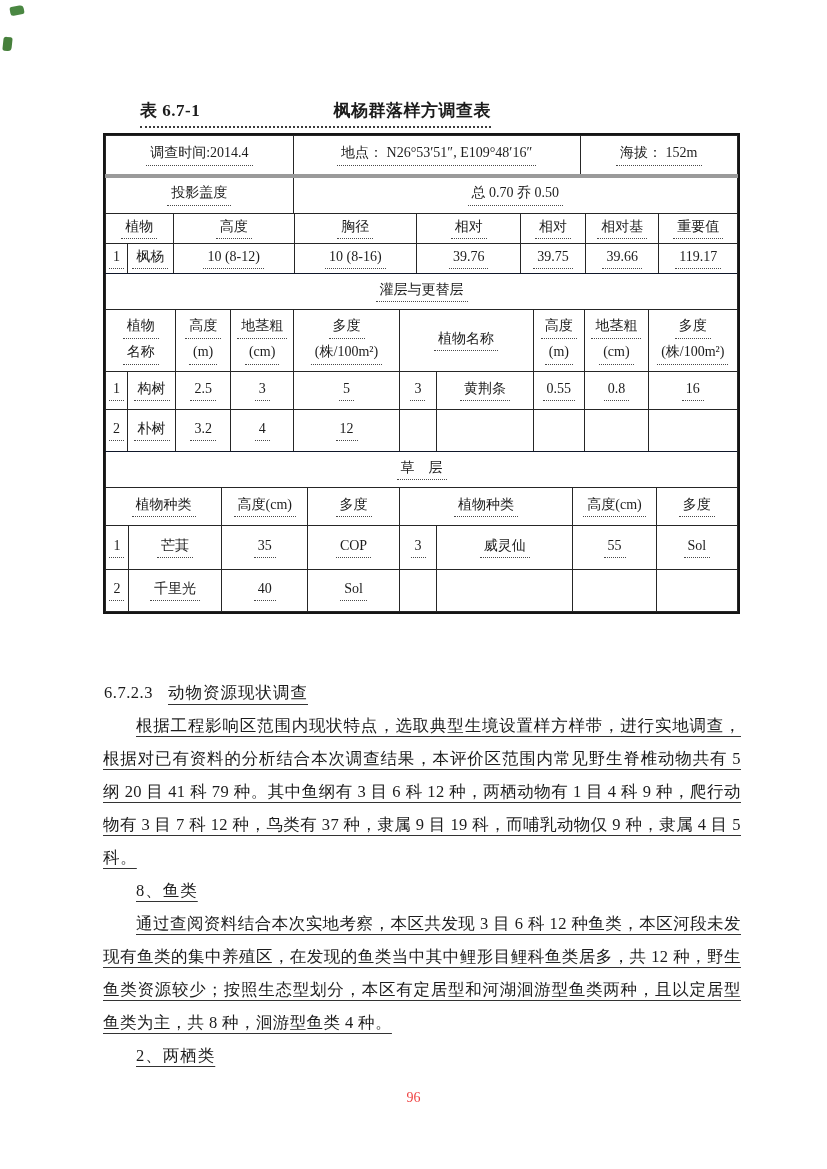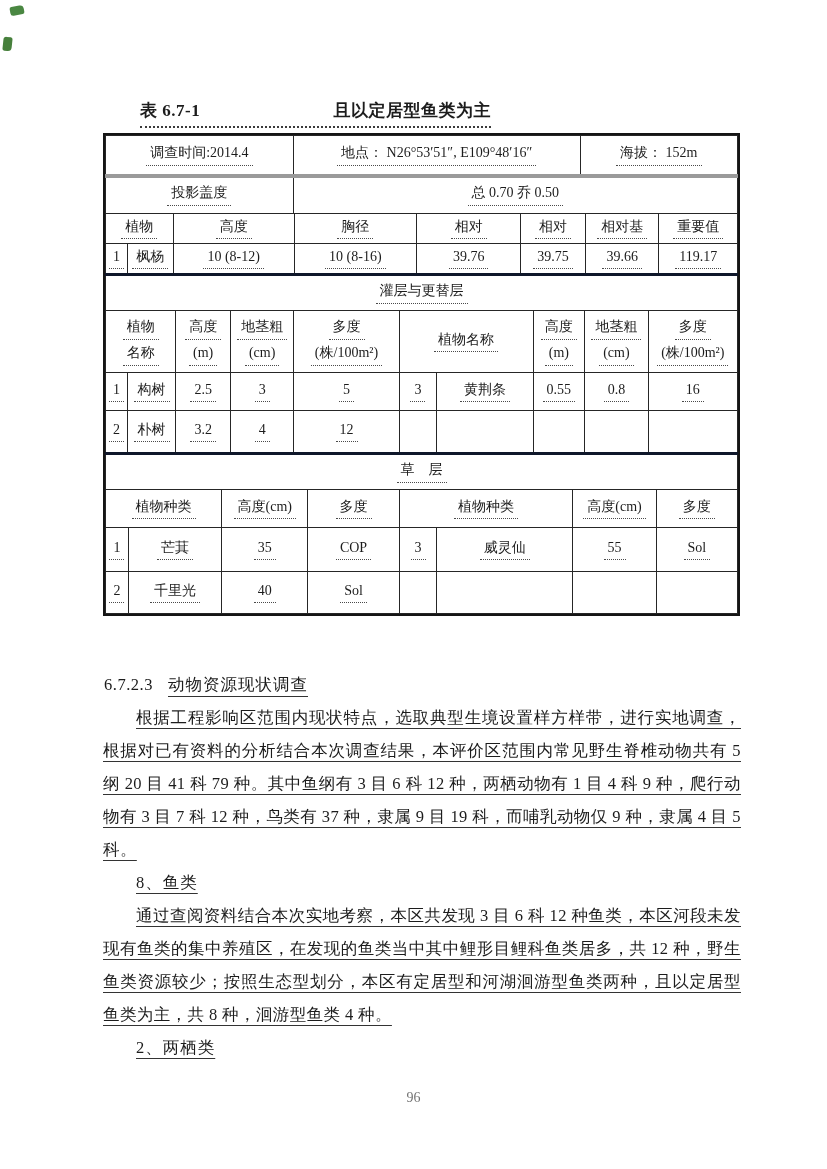--- a/index.html
+++ b/index.html
@@ -60,41 +60,41 @@
   }
   tr.h40 td { height: 40px; }
   tr.h37 td { height: 37px; }
   tr.h38 td { height: 38px; text-decoration: underline; }
   tr.h36 td { height: 36px; }
   tr.h30 td { height: 30px; }
   tr.h42 td { height: 42px; }
   tr.h44 td { height: 44px; }
   tr.h62 td { height: 62px; }
   tr.thickgray td { border-top: 4px solid #9a9a9a; }
-  tr.thickdark td { border-top: 3px solid #0f172a; }
+  tr.thickdark td { border-top: 1px solid #0f172a; }
 
   
   .tu {
     display: inline-block;
     border-bottom: 1.5px dotted #4a4a4a;
     padding: 0 4px 2px 4px;
   }
   .tu:empty { border-bottom: none; padding: 0; }
   .hdr2 .line { line-height: 20px; margin: 3px 0; }
 
   
   .body-text {
     position: absolute;
     left: 103px; top: 660px;
     width: 638px;
     font-size: 16.5px;
     line-height: 33px;
     text-align: justify;
   }
-  .sec-heading { margin: 8px 0 0 1px; }
+  .sec-heading { margin: 16px 0 0 1px; }
   .sec-heading .hnum { margin-right: 15px; letter-spacing: 0.5px; }
   .sec-heading .htitle { border-bottom: 1.5px solid #333; padding-bottom: 2px; letter-spacing: 1px; }
   p.para {
     margin: 0;
     text-indent: 2em;
     text-decoration: underline;
     text-decoration-color: #333;
     text-decoration-thickness: 1px;
     text-underline-offset: 5px;
     letter-spacing: 0.4px;
@@ -109,35 +109,35 @@
     letter-spacing: 1px;
   }
 
   .page-num {
     position: absolute;
     top: 1090px;
     left: 0;
     width: 100%;
     text-align: center;
     font-size: 14px;
-    color: #737373;
+    color: #ef4444;
   }
 </style>
 </head>
 <body>
 
 <div class="page">
 
   <div class="mark mark1"></div>
   <div class="mark mark2"></div>
 
   <div class="doc-title">
     <span>表 6.7-1</span>
     <span class="gap"></span>
-    <span>且以定居型鱼类为主</span>
+    <span>枫杨群落样方调查表</span>
   </div>
 
   <div class="doc-table">
 
     <table class="t first">
       <colgroup>
           <col style="width:29.7%">
           <col style="width:45.4%">
           <col style="width:24.9%">
         </colgroup>

